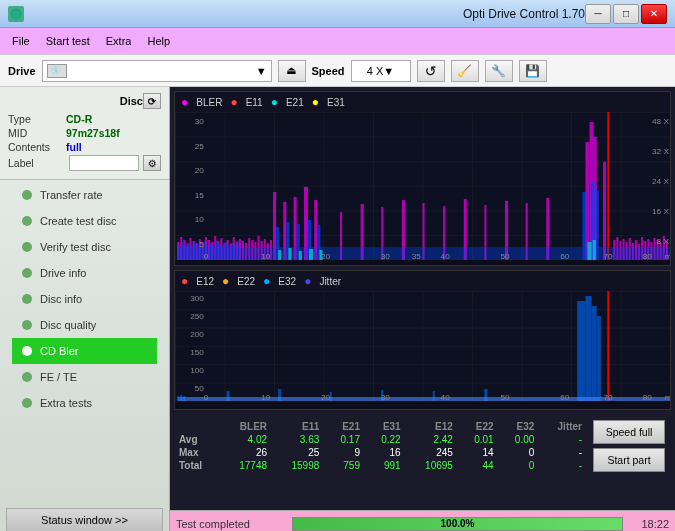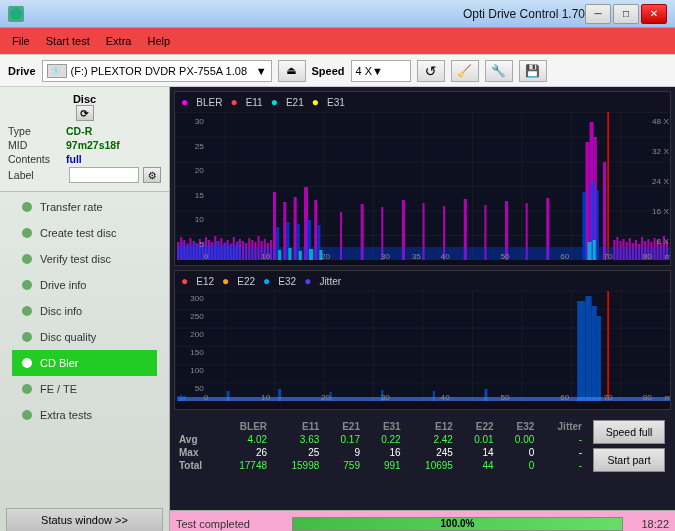--- a/index.html
+++ b/index.html
@@ -18,21 +18,21 @@
     .title-btn {
       width: 26px; height: 20px; border: 1px solid #999; border-radius: 2px;
       background: linear-gradient(to bottom, #f0f0f0, #d8d8d8);
       cursor: pointer; display: flex; align-items: center; justify-content: center; font-size: 10px;
     }
     .title-btn.close { background: linear-gradient(to bottom, #f44, #c00); color: white; border-color: #a00; }
 
     
     .menu-bar {
       display: flex; align-items: center;
-      background: #ef4444;
+      background: #f0abfc;
       height: 22px; padding: 13px 4px;
       border-bottom: 1px solid #ccc;
     }
     .menu-item { padding: 2px 8px; cursor: pointer; font-size: 11px; }
 
     
     .drive-bar {
       display: flex; align-items: center; gap: 6px;
       background: #f5f5f5; border-bottom: 1px solid #ccc;
       height: 32px; padding: 0 8px;
@@ -45,43 +45,43 @@
     }
     .drive-icon { width: 20px; height: 14px; background: #ddd; border: 1px solid #999; margin-right: 4px; display: flex; align-items: center; justify-content: center; font-size: 8px; }
     .drive-arrow { margin-left: auto; }
     .eject-btn {
       width: 28px; height: 22px; background: linear-gradient(to bottom, #f8f8f8, #ddd);
       border: 1px solid #aaa; cursor: pointer; display: flex; align-items: center; justify-content: center;
     }
     .speed-label { font-size: 11px; font-weight: bold; }
     .speed-select {
       width: 60px; height: 22px; border: 1px solid #aaa; background: white;
-      display: flex; align-items: center; justify-content: flex-start; padding: 0 4px; cursor: pointer; font-size: 11px;
+      display: flex; align-items: center; justify-content: center; padding: 0 4px; cursor: pointer; font-size: 11px;
     }
     .tool-btn {
       width: 28px; height: 22px; background: linear-gradient(to bottom, #f8f8f8, #ddd);
       border: 1px solid #aaa; cursor: pointer; display: flex; align-items: center; justify-content: center; font-size: 14px;
     }
 
     
     .main { display: flex; height: calc(531px - 28px - 22px - 32px); }
 
     
     .sidebar {
       width: 170px; min-width: 170px;
       background: linear-gradient(to bottom, #e8ede8, #d0d8d0);
       border-right: 1px solid #aaa;
       display: flex; flex-direction: column;
     }
     .disc-panel {
       background: #e8ede8; border-bottom: 1px solid #bbb; padding: 6px 8px;
     }
     .disc-header {
-      display: flex; align-items: center; justify-content: space-between;
-      font-weight: bold; font-size: 11px; margin-bottom: 4px; flex-direction: column;
+      display: flex; align-items: center; justify-content: flex-end;
+      font-weight: bold; font-size: 11px; margin-bottom: 4px;
     }
     .disc-refresh {
       width: 18px; height: 16px; background: linear-gradient(to bottom, #f0f0f0, #d0d0d0);
       border: 1px solid #999; cursor: pointer; display: flex; align-items: center; justify-content: center; font-size: 10px;
     }
     .disc-row { display: flex; margin-bottom: 2px; font-size: 10.5px; }
     .disc-key { width: 58px; color: #333; }
     .disc-val { color: #006600; font-weight: bold; }
     .disc-val.blue { color: #0000cc; }
     .disc-label-row { display: flex; align-items: center; gap: 4px; }
@@ -174,21 +174,20 @@
   <span class="menu-item">File</span>
   <span class="menu-item">Start test</span>
   <span class="menu-item">Extra</span>
   <span class="menu-item">Help</span>
 </div>
 
 <div class="drive-bar">
   <span class="drive-label">Drive</span>
   <div class="drive-select">
     <div class="drive-icon">💿</div>
-    <span>(F:)  PLEXTOR DVDR  PX-755A 1.08</span>
     <span class="drive-arrow">▼</span>
   </div>
   <div class="eject-btn">⏏</div>
   <span class="speed-label">Speed</span>
   <div class="speed-select">
     <span>4 X</span>
     <span>▼</span>
   </div>
   <div class="tool-btn">↺</div>
   <div class="tool-btn" style="font-size:12px;">🧹</div>

